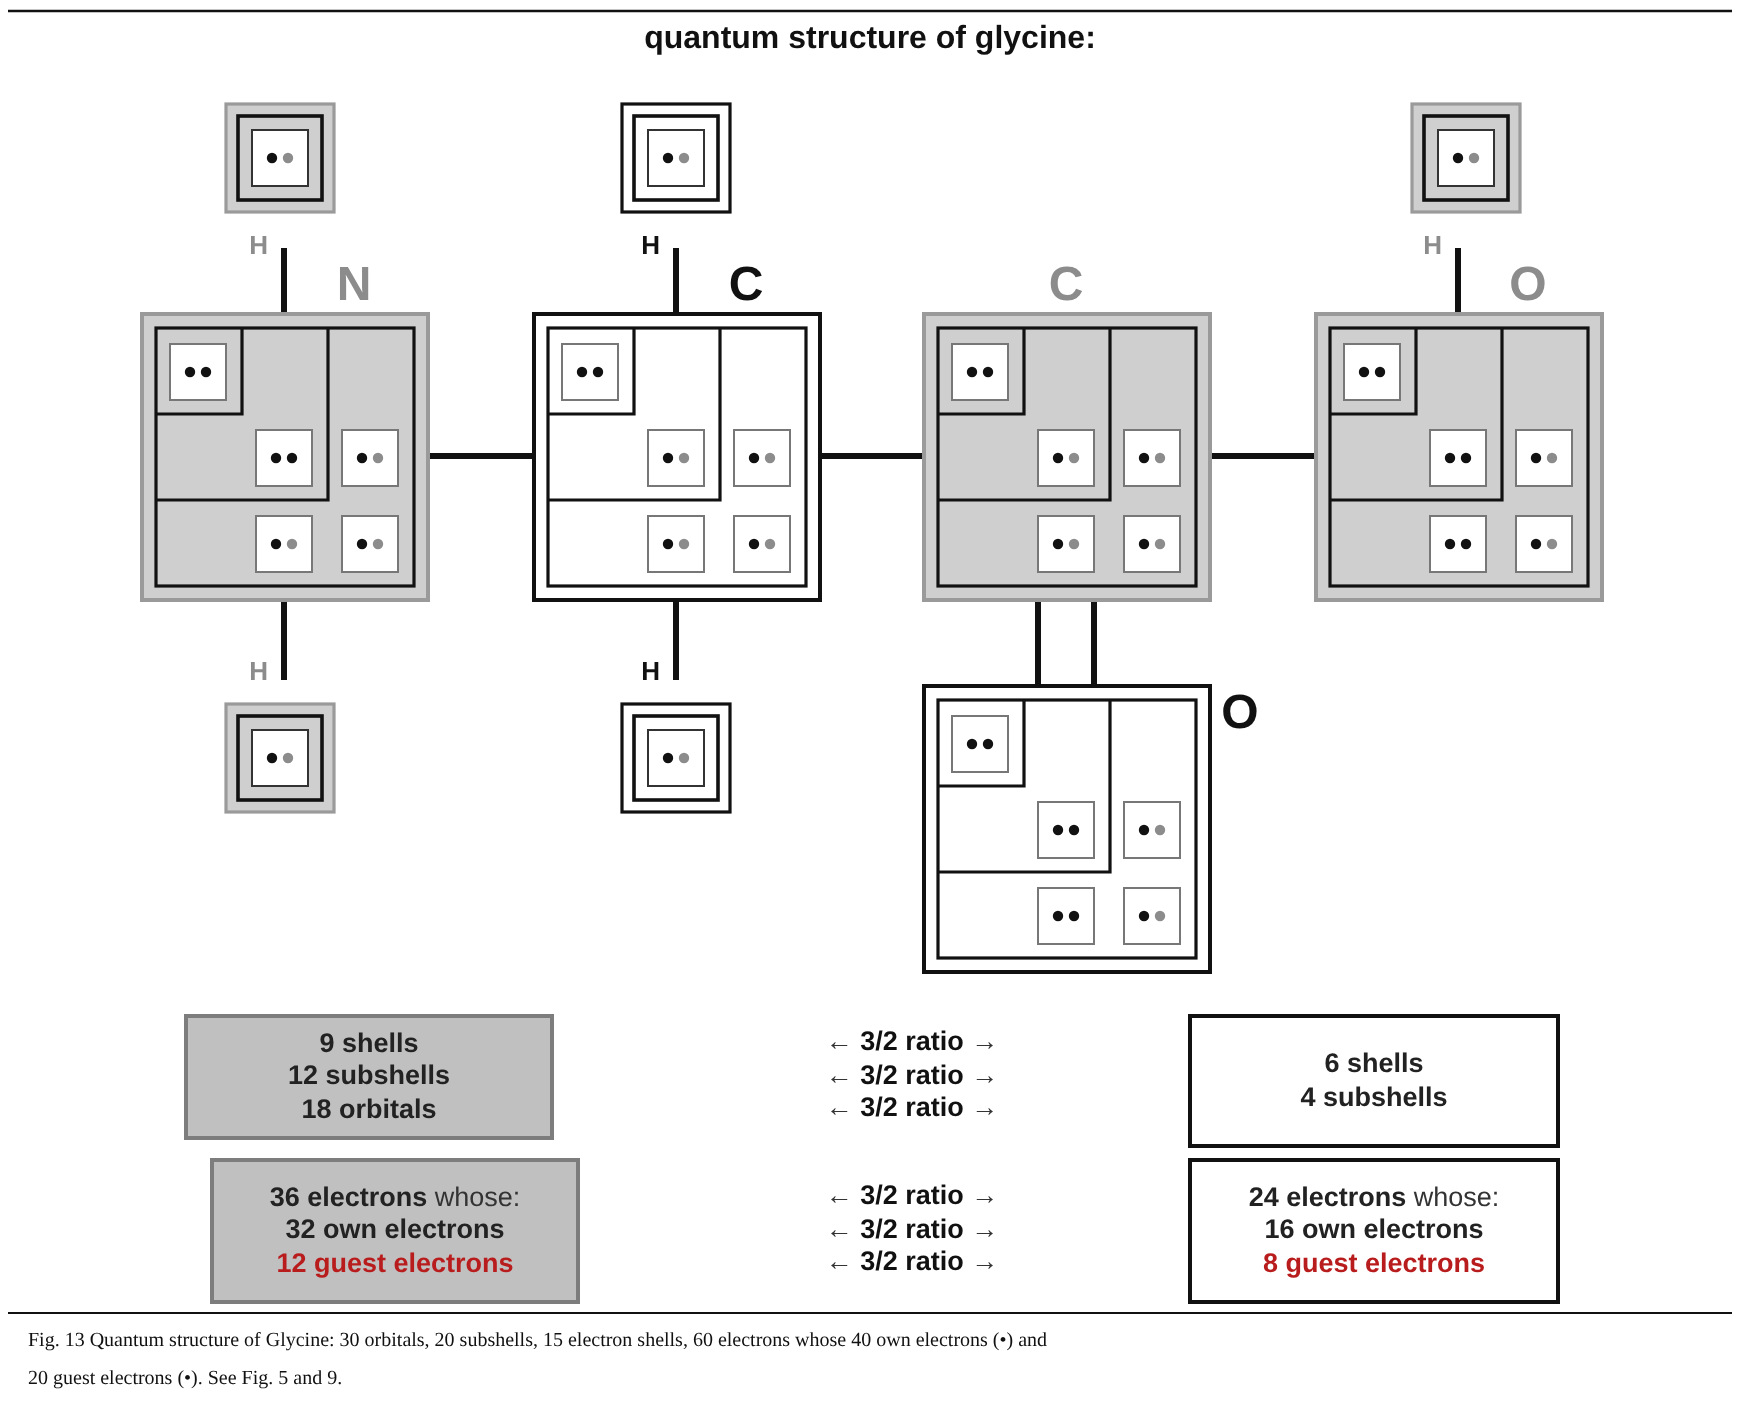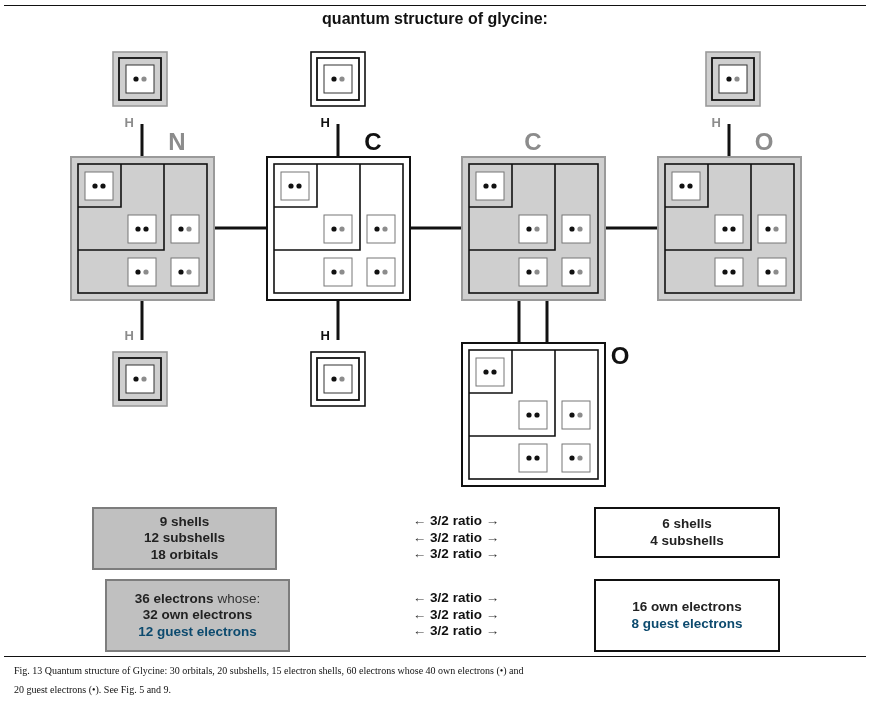--- a/index.html
+++ b/index.html
@@ -5,21 +5,21 @@
   html, body { margin:0; padding:0; background:#ffffff; }
   body { width:871px; height:703px; position:relative; overflow:hidden; font-family:"Liberation Sans", sans-serif; }
   #diagram { position:absolute; left:0; top:0; }
   .title { font-family:"Liberation Sans", sans-serif; font-weight:bold; font-size:16px; fill:#111; }
   .atom-label { font-family:"Liberation Sans", sans-serif; font-weight:bold; font-size:24px; }
   .h-label { font-family:"Liberation Sans", sans-serif; font-weight:bold; font-size:13px; }
   .sumbox { position:absolute; box-sizing:border-box; text-align:center; font-size:13.5px; line-height:16.5px; color:#222; display:flex; flex-direction:column; justify-content:center; }
   .sumbox.gray { background:#c0c0c0; border:2px solid #7d7d7d; }
   .sumbox.white { background:#fff; border:2px solid #111; }
   .sumbox b { font-weight:bold; }
-  .guest { color:#0c4a6e; font-weight:bold; }
+  .guest { color:#b91c1c; font-weight:bold; }
   .light { font-weight:normal; color:#333; }
   .ratio-col { position:absolute; left:396px; width:120px; text-align:center; font-size:13.5px; line-height:16.5px; color:#111; }
   .ratio-col span.rt { font-weight:bold; }
   .ratio-col span.arr { font-weight:normal; color:#333; }
   .rule { position:absolute; left:4px; width:862px; height:1px; background:#111; }
   .caption { position:absolute; left:14px; top:661px; width:850px; font-family:"Liberation Serif", serif; font-size:10px; line-height:19px; color:#111; }
 </style>
 </head>
 <body>
 
@@ -206,25 +206,26 @@
   <b>9 shells</b>
   <b>12 subshells</b>
   <b>18 orbitals</b>
 </div>
 <div class="sumbox gray" style="left:105px;top:579px;width:185px;height:73px;">
   <div><b>36 electrons</b><span class="light"> whose:</span></div>
   <b>32 own electrons</b>
   <span class="guest">12 guest electrons</span>
 </div>
 
-<div class="sumbox white" style="left:594px;top:507px;width:186px;height:51px;">
+<div class="sumbox white" style="left:594px;top:507px;width:186px;height:67px;">
   <b>6 shells</b>
   <b>4 subshells</b>
 </div>
 <div class="sumbox white" style="left:594px;top:579px;width:186px;height:73px;">
+  <div><b>24 electrons</b><span class="light"> whose:</span></div>
   <b>16 own electrons</b>
   <span class="guest">8 guest electrons</span>
 </div>
 
 <div class="ratio-col" style="top:513px;">
   <div><span class="arr">←</span> <span class="rt">3/2 ratio</span> <span class="arr">→</span></div>
   <div><span class="arr">←</span> <span class="rt">3/2 ratio</span> <span class="arr">→</span></div>
   <div><span class="arr">←</span> <span class="rt">3/2 ratio</span> <span class="arr">→</span></div>
 </div>
 <div class="ratio-col" style="top:590px;">

